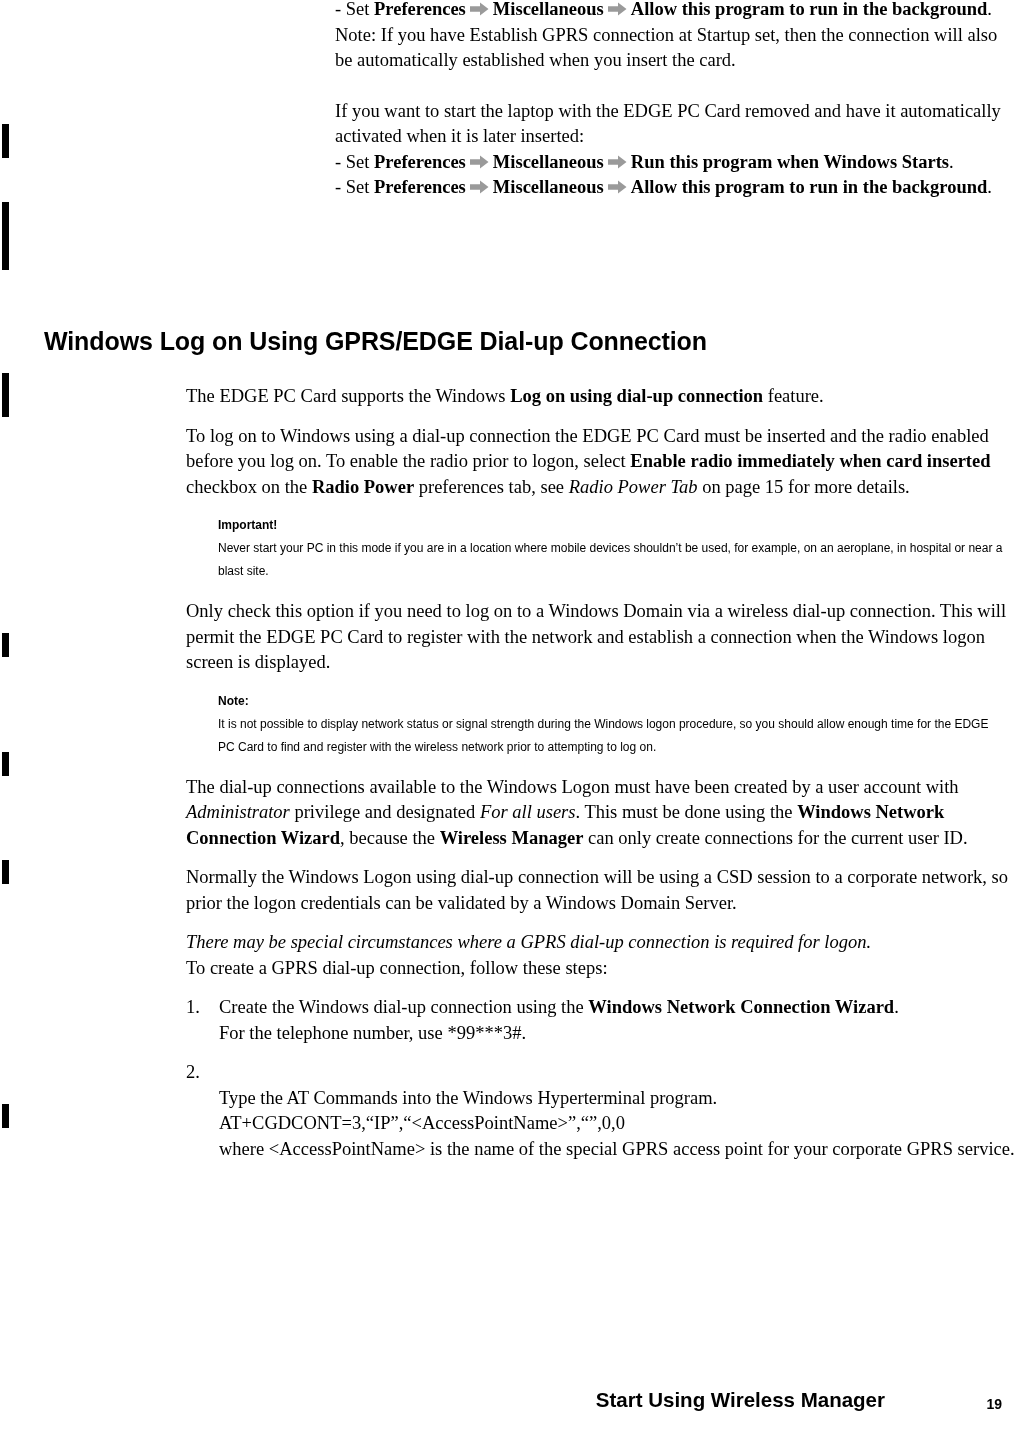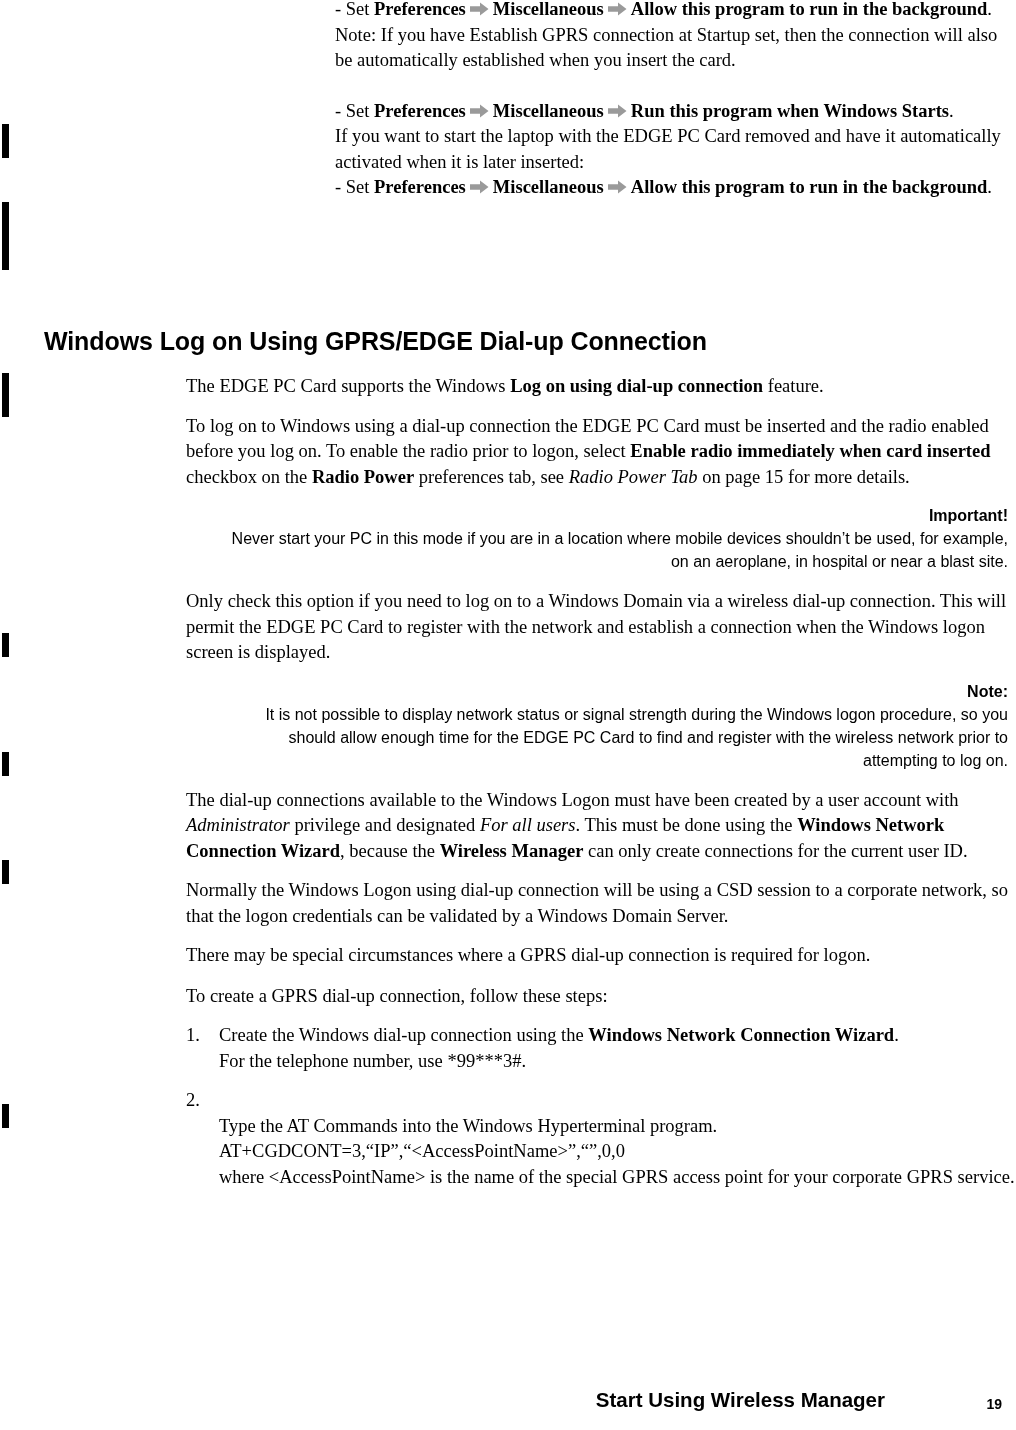--- a/index.html
+++ b/index.html
@@ -37,24 +37,23 @@
     line-height: 25.5px;
     color: #000;
     -webkit-font-smoothing: none;
   }
   .serif b, .serif strong { font-weight: bold; }
   .serif i, .serif em { font-style: italic; }
 
   
   .sans {
     font-family: "Liberation Sans", sans-serif;
-    font-size: 16px;
+    font-size: 12px;
     line-height: 23px;
     color: #000;
-    text-align: right;
   }
   .sans .callout-title {
     font-weight: bold;
     display: block;
   }
 
   
   .top-block {
     position: absolute;
     left: 335px;
@@ -74,27 +73,27 @@
     font-weight: bold;
     font-size: 25px;
     letter-spacing: -0.1px;
     color: #000;
   }
 
   
   .body-col {
     position: absolute;
     left: 186px;
-    top: 374px;
+    top: 384px;
     width: 830px;
   }
   .body-col p {
     margin: 0 0 14px 0;
   }
-  .body-col p.tight { margin-bottom: 15px; }
+  .body-col p.tight { margin-bottom: 0; font-style: italic; }
 
   .callout {
     margin: 8px 0 16px 32px;
     width: 790px;
   }
 
   
   ol.steps {
     margin: 0;
     padding: 0;
@@ -171,26 +170,26 @@
   </div>
 
   <div class="top-block serif">
     <p class="para"><span>- Set </span><b>Preferences</b><span class="arrow-icon"><svg width="19" height="14" viewBox="0 0 19 14">
             <path d="M0 4.3 H10 V0.5 L18.5 7 L10 13.5 V9.7 H0 Z" fill="#9a9a9a"></path>
           </svg></span><b>Miscellaneous</b><span class="arrow-icon"><svg width="19" height="14" viewBox="0 0 19 14">
             <path d="M0 4.3 H10 V0.5 L18.5 7 L10 13.5 V9.7 H0 Z" fill="#9a9a9a"></path>
           </svg></span><b>Allow this program to run in the background</b><span>.</span></p>
     <p class="para">Note: If you have Establish GPRS connection at Startup set, then the connection will also be automatically established when you insert the card.</p>
     <div class="spacer"></div>
+    <p class="para">If you want to start the laptop with the EDGE PC Card removed and have it automatically activated when it is later inserted:</p>
     <p class="para"><span>- Set </span><b>Preferences</b><span class="arrow-icon"><svg width="19" height="14" viewBox="0 0 19 14">
             <path d="M0 4.3 H10 V0.5 L18.5 7 L10 13.5 V9.7 H0 Z" fill="#9a9a9a"></path>
           </svg></span><b>Miscellaneous</b><span class="arrow-icon"><svg width="19" height="14" viewBox="0 0 19 14">
             <path d="M0 4.3 H10 V0.5 L18.5 7 L10 13.5 V9.7 H0 Z" fill="#9a9a9a"></path>
           </svg></span><b>Run this program when Windows Starts</b><span>.</span></p>
-    <p class="para">If you want to start the laptop with the EDGE PC Card removed and have it automatically activated when it is later inserted:</p>
     <p class="para"><span>- Set </span><b>Preferences</b><span class="arrow-icon"><svg width="19" height="14" viewBox="0 0 19 14">
             <path d="M0 4.3 H10 V0.5 L18.5 7 L10 13.5 V9.7 H0 Z" fill="#9a9a9a"></path>
           </svg></span><b>Miscellaneous</b><span class="arrow-icon"><svg width="19" height="14" viewBox="0 0 19 14">
             <path d="M0 4.3 H10 V0.5 L18.5 7 L10 13.5 V9.7 H0 Z" fill="#9a9a9a"></path>
           </svg></span><b>Allow this program to run in the background</b><span>.</span></p>
   </div>
 
   <h1 class="section-heading">Windows Log on Using GPRS/EDGE Dial-up Connection</h1>
 
   <div class="body-col serif">
@@ -206,21 +205,21 @@
 
     <p>Only check this option if you need to log on to a Windows Domain via a wireless dial-up connection. This will permit the EDGE PC Card to register with the network and establish a connection when the Windows logon screen is displayed.</p>
 
     <div class="callout sans">
       <span class="callout-title">Note:</span>
       <span>It is not possible to display network status or signal strength during the Windows logon procedure, so you should allow enough time for the EDGE PC Card to find and register with the wireless network prior to attempting to log on.</span>
     </div>
 
     <p><span>The dial-up connections available to the Windows Logon must have been created by a user account with </span><i>Administrator</i><span> privilege and designated </span><i>For all users</i><span>. This must be done using the </span><b>Windows Network Connection Wizard</b><span>, because the </span><b>Wireless Manager</b><span> can only create connections for the current user ID.</span></p>
 
-    <p>Normally the Windows Logon using dial-up connection will be using a CSD session to a corporate network, so that the logon credentials can be validated by a Windows Domain Server.</p>
+    <p>Normally the Windows Logon using dial-up connection will be using a CSD session to a corporate network, so prior the logon credentials can be validated by a Windows Domain Server.</p>
 
     <p class="tight">There may be special circumstances where a GPRS dial-up connection is required for logon.</p>
     <p>To create a GPRS dial-up connection, follow these steps:</p>
 
     <ol class="steps">
       <li>
         <span class="num">1.</span>
         <span>Create the Windows dial-up connection using the </span><b>Windows Network Connection Wizard</b><span>.</span><br>
         <span>For the telephone number, use *99***3#.</span>
       </li>

